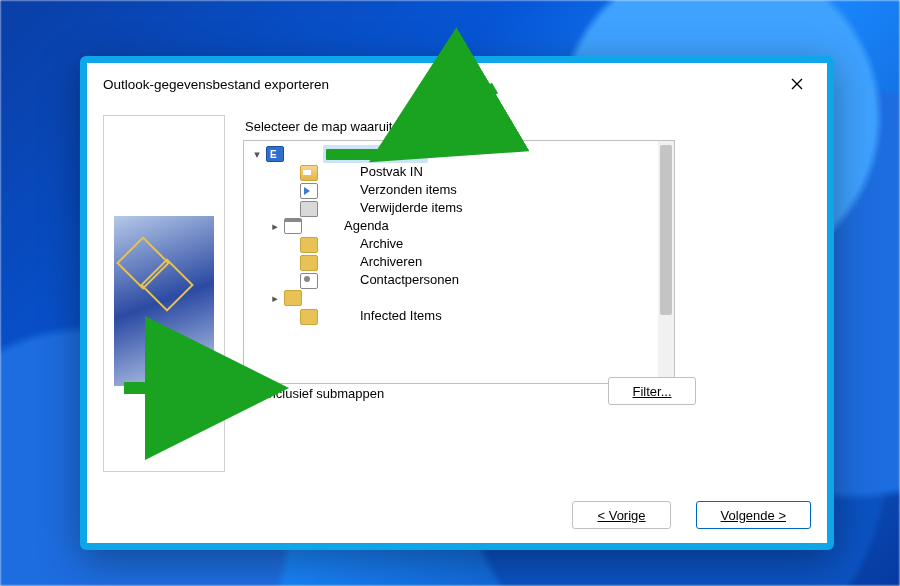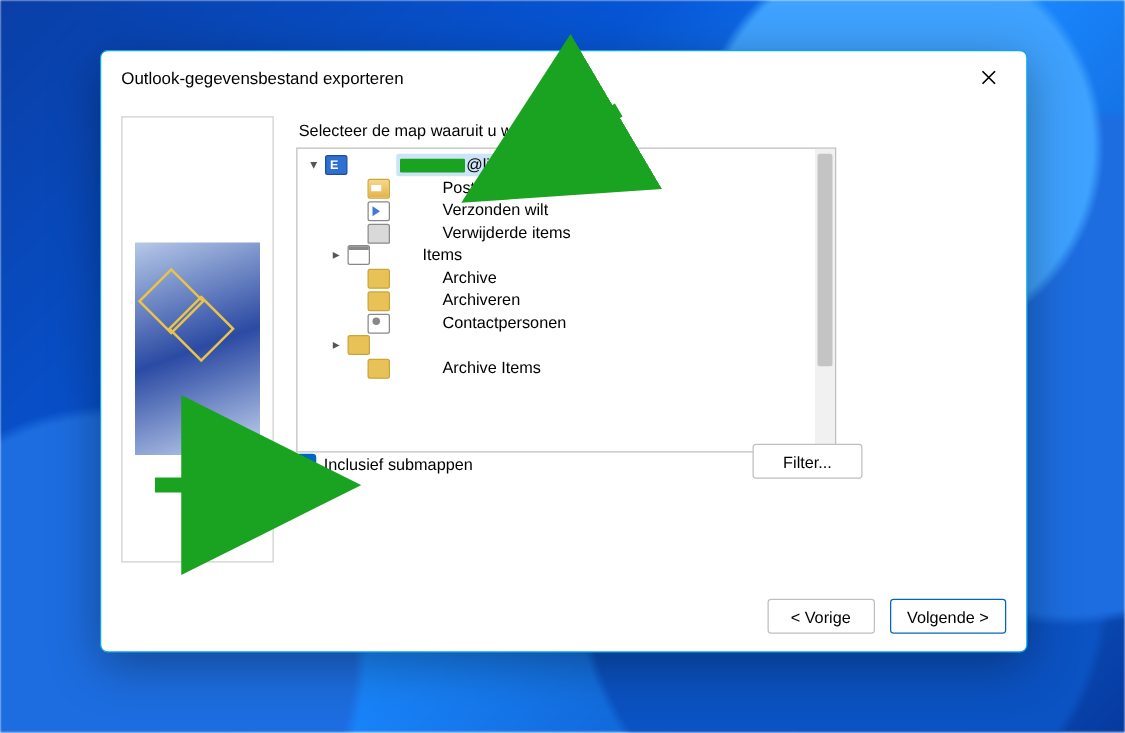--- a/index.html
+++ b/index.html
@@ -6,22 +6,22 @@
     font-family:"Segoe UI",Arial,sans-serif;font-size:13px;color:#000;}
   
   .wallpaper{position:absolute;inset:0;background:
     radial-gradient(circle at 80% 20%,#3fa2ff 0 18%,transparent 19%),
     radial-gradient(circle at 95% 50%,#1d6de0 0 22%,transparent 23%),
     radial-gradient(circle at 75% 80%,#0b52c2 0 25%,transparent 26%),
     radial-gradient(circle at 10% 90%,#1d6de0 0 20%,transparent 21%),
     linear-gradient(135deg,#0a3fa6 0%,#0756d6 35%,#1a88ff 55%,#063aa0 100%);
     filter:blur(1px);}
   
-  .dialog{position:absolute;left:80px;top:40px;width:740px;height:480px;
-    background:#fff;border:1px solid #0ea5e9;border-radius:6px;
+  .dialog{position:absolute;left:80px;top:56px;width:740px;height:480px;
+    background:#fff;border:7px solid #0ea5e9;border-radius:6px;
     box-shadow:0 10px 40px rgba(0,0,0,.35);}
   .titlebar{display:flex;align-items:center;height:42px;padding:0 8px 0 16px;}
   .titlebar .title{font-size:13.5px;}
   .titlebar .close{margin-left:auto;width:44px;height:28px;display:flex;
     align-items:center;justify-content:center;border-radius:4px;cursor:default;}
   .body{position:absolute;left:16px;right:16px;top:52px;bottom:58px;}
   
   .decor-panel{position:absolute;left:0;top:0;width:120px;height:355px;
     border:1px solid #d0d0d0;}
   .decor-img{position:absolute;left:10px;top:100px;width:100px;height:170px;
@@ -65,24 +65,24 @@
     vertical-align:middle;margin-right:1px;border-radius:1px;}
   .indent1{padding-left:18px;}
   .indent2{padding-left:34px;align-items:flex-end;}
   
   .check-row{position:absolute;left:0;top:270px;display:flex;align-items:center;text-align:center;}
   .cbox{width:16px;height:16px;border-radius:3px;background:#0067c0;
     display:flex;align-items:center;justify-content:center;margin-right:6px;}
   .cbox svg{width:11px;height:11px;}
   .filter-btn{position:absolute;left:365px;top:262px;width:88px;height:28px;}
   
-  .btn-row{position:absolute;right:16px;bottom:14px;display:flex;gap:12px;}
-  .btn{height:28px;min-width:86px;padding:0 13px;background:#fff;
+  .btn-row{position:absolute;right:16px;bottom:14px;display:flex;gap:25px;}
+  .btn{height:28px;min-width:86px;padding:0 24px;background:#fff;
     border:1px solid #bfbfbf;border-radius:3px;font-size:13px;cursor:default;
-    display:flex;align-items:center;justify-content:center;}
+    display:flex;align-items:center;justify-content:center;text-decoration:underline;}
   .btn.primary{border:1.5px solid #0067c0;}
   
   .arrow{position:absolute;pointer-events:none;}
   .arrow svg{overflow:visible;}
 </style>
 </head>
 <body>
 
 <div class="wallpaper"></div>
 
@@ -120,31 +120,31 @@
 
           <div id="tree-items">
               <div class="node indent2">
                 <span class="chev blank">▸</span>
                 <span class="ico inbox"></span>
                 <span class="lbl">Postvak IN</span>
               </div>
               <div class="node indent2">
                 <span class="chev blank">▸</span>
                 <span class="ico sent"></span>
-                <span class="lbl">Verzonden wilt</span>
+                <span class="lbl">Verzonden items</span>
               </div>
               <div class="node indent2">
                 <span class="chev blank">▸</span>
                 <span class="ico trash"></span>
                 <span class="lbl">Verwijderde items</span>
               </div>
               <div class="node indent1">
                 <span class="chev">▸</span>
                 <span class="ico calendar"></span>
-                <span class="lbl">Items</span>
+                <span class="lbl">Agenda</span>
               </div>
               <div class="node indent2">
                 <span class="chev blank">▸</span>
                 <span class="ico folder"></span>
                 <span class="lbl">Archive</span>
               </div>
               <div class="node indent2">
                 <span class="chev blank">▸</span>
                 <span class="ico folder"></span>
                 <span class="lbl">Archiveren</span>
@@ -154,21 +154,21 @@
                 <span class="ico contacts"></span>
                 <span class="lbl">Contactpersonen</span>
               </div>
               <div class="node indent1">
                 <span class="chev">▸</span>
                 <span class="ico folder"></span>
               </div>
               <div class="node indent2">
                 <span class="chev blank">▸</span>
                 <span class="ico folder"></span>
-                <span class="lbl">Archive Items</span>
+                <span class="lbl">Infected Items</span>
               </div>
             </div>
 
         </div>
         <div class="tree-scroll">
           <div class="tree-thumb"></div>
         </div>
       </div>
 
       <div class="check-row">

